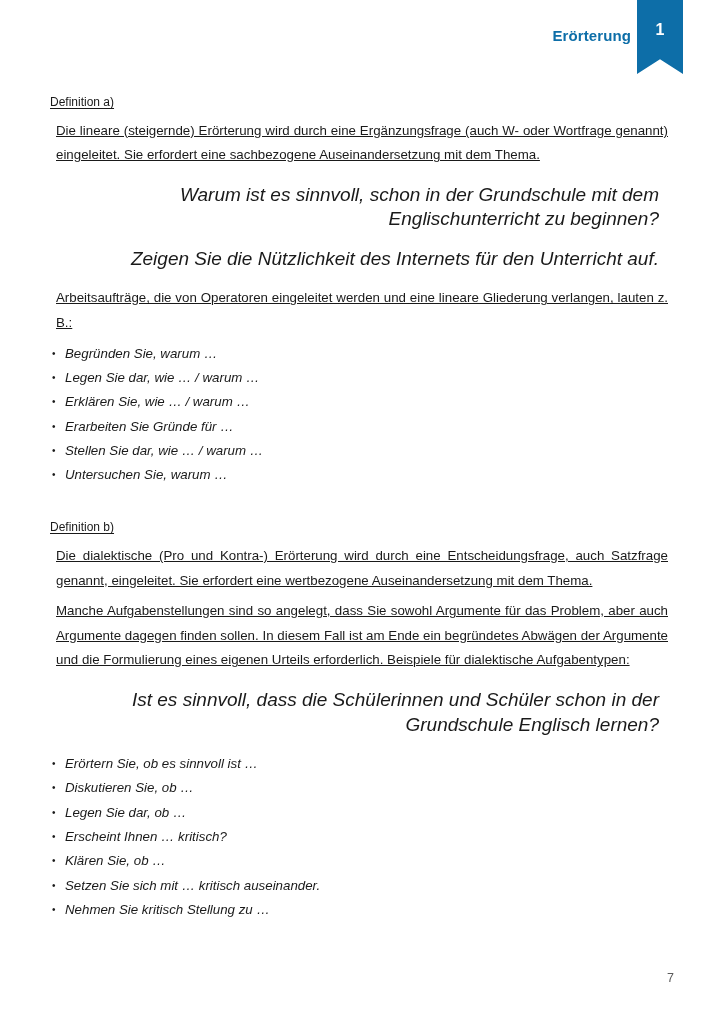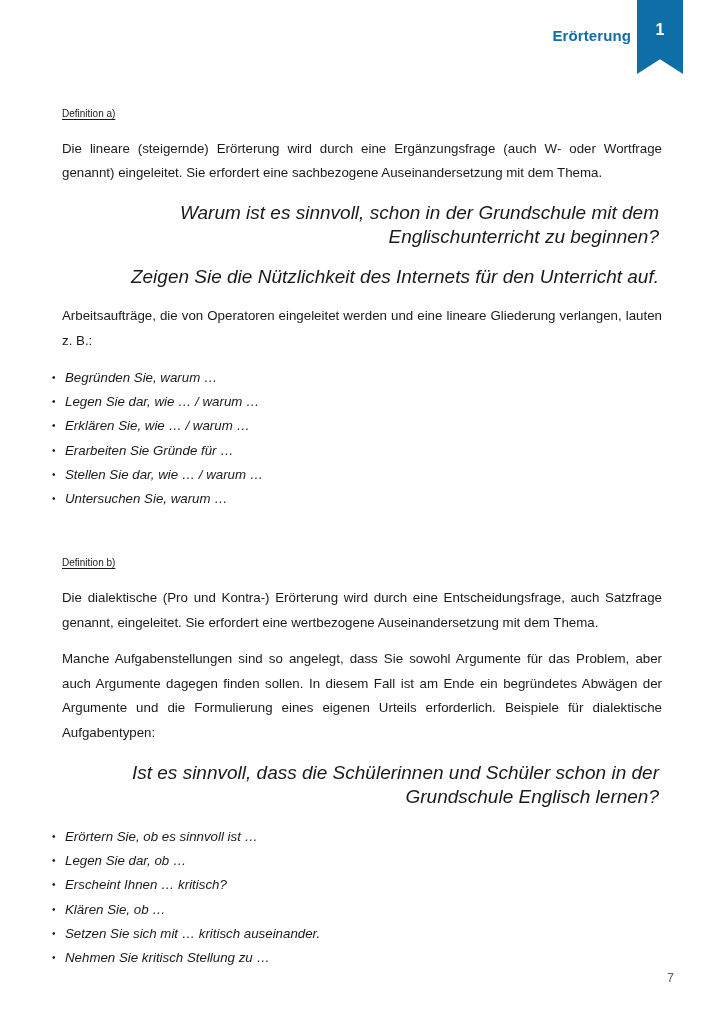--- a/index.html
+++ b/index.html
@@ -57,33 +57,34 @@
 
   
   .content {
     position: absolute;
     left: 50px;
     top: 92px;
     width: 624px;
   }
 
   .def-heading {
-    font-size: 10px;
+    font-size: 12px;
     line-height: 20.5px;
     text-decoration: underline;
     text-underline-offset: 2px;
-    margin: 12px;
+    margin: 0;
   }
 
   .para {
     font-size: 13.3px;
     line-height: 24.6px;
     text-align: justify;
-    margin: 12px;
+    margin: 6px;
     hyphens: manual;
+    text-decoration: underline;
   }
   .para.last-line-left {
     text-align-last: left;
   }
 
   .example {
     font-size: 19px;
     line-height: 24.6px;
     font-style: italic;
     margin: 15px;
@@ -156,20 +157,21 @@
 
   <div class="section-gap"></div>
 
   <div>
     <div class="def-heading">Definition b)</div>
     <p class="para last-line-left">Die dialektische (Pro und Kontra-) Erörterung wird durch eine Entscheidungsfrage, auch Satzfrage genannt, eingeleitet. Sie erfordert eine wertbezogene Auseinandersetzung mit dem Thema.</p>
     <p class="para last-line-left">Manche Aufgabenstellungen sind so angelegt, dass Sie sowohl Argumente für das Problem, aber auch Argumente dagegen finden sollen. In diesem Fall ist am Ende ein begründetes Abwägen der Argumente und die Formulierung eines eigenen Urteils erforderlich. Beispiele für dialektische Aufgabentypen:</p>
     <p class="example">Ist es sinnvoll, dass die Schülerinnen und Schüler schon in der Grundschule Englisch lernen?</p>
     <ul class="op-list">
       <li>Erörtern Sie, ob es sinnvoll ist …</li>
+      <li>Diskutieren Sie, ob …</li>
       <li>Legen Sie dar, ob …</li>
       <li>Erscheint Ihnen … kritisch?</li>
       <li>Klären Sie, ob …</li>
       <li>Setzen Sie sich mit … kritisch auseinander.</li>
       <li>Nehmen Sie kritisch Stellung zu …</li>
     </ul>
   </div>
 
 </div>
 

